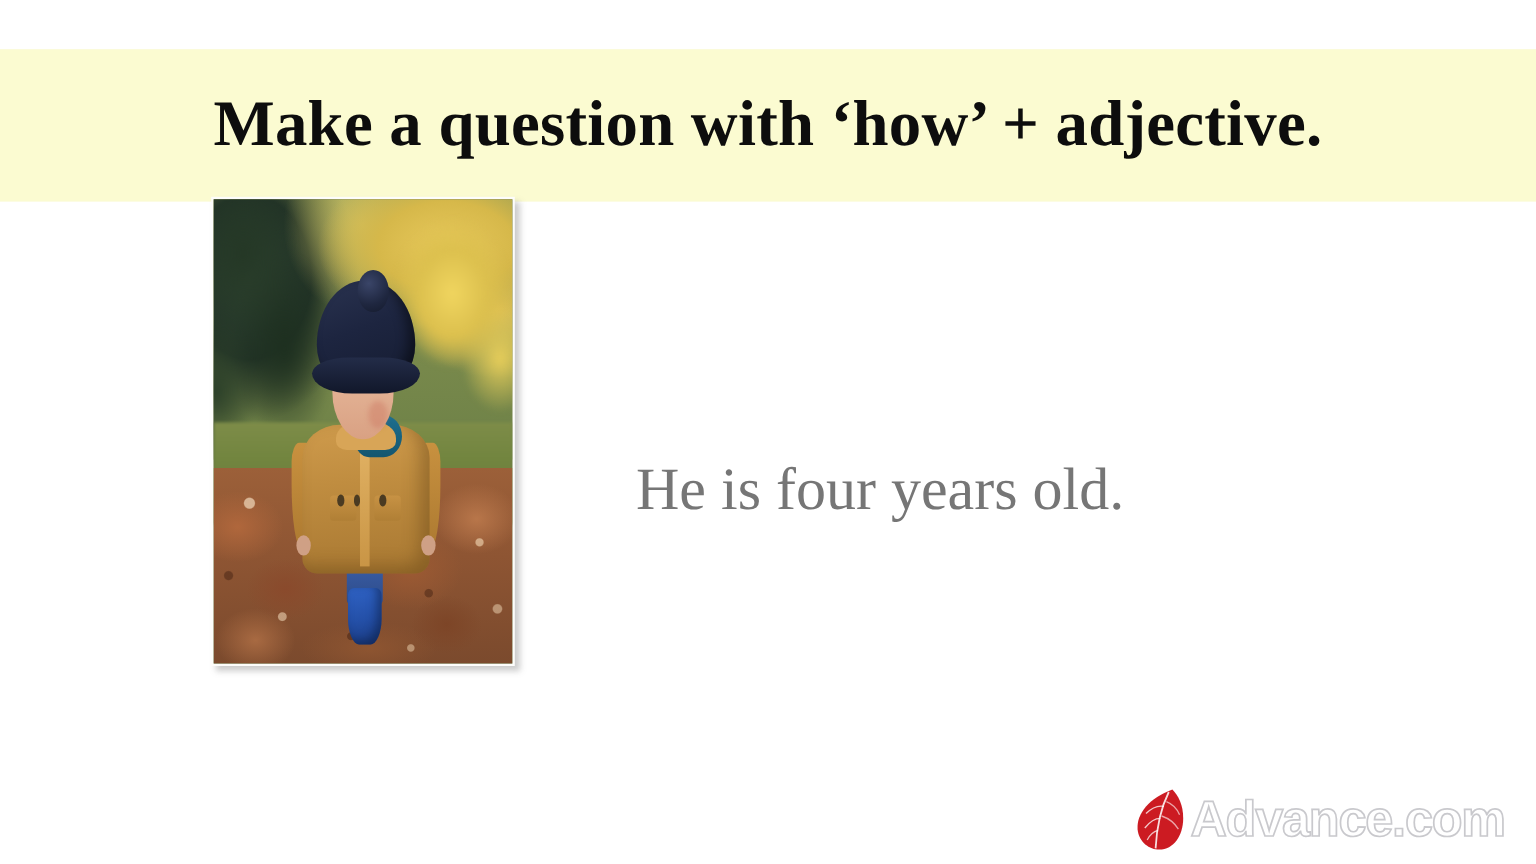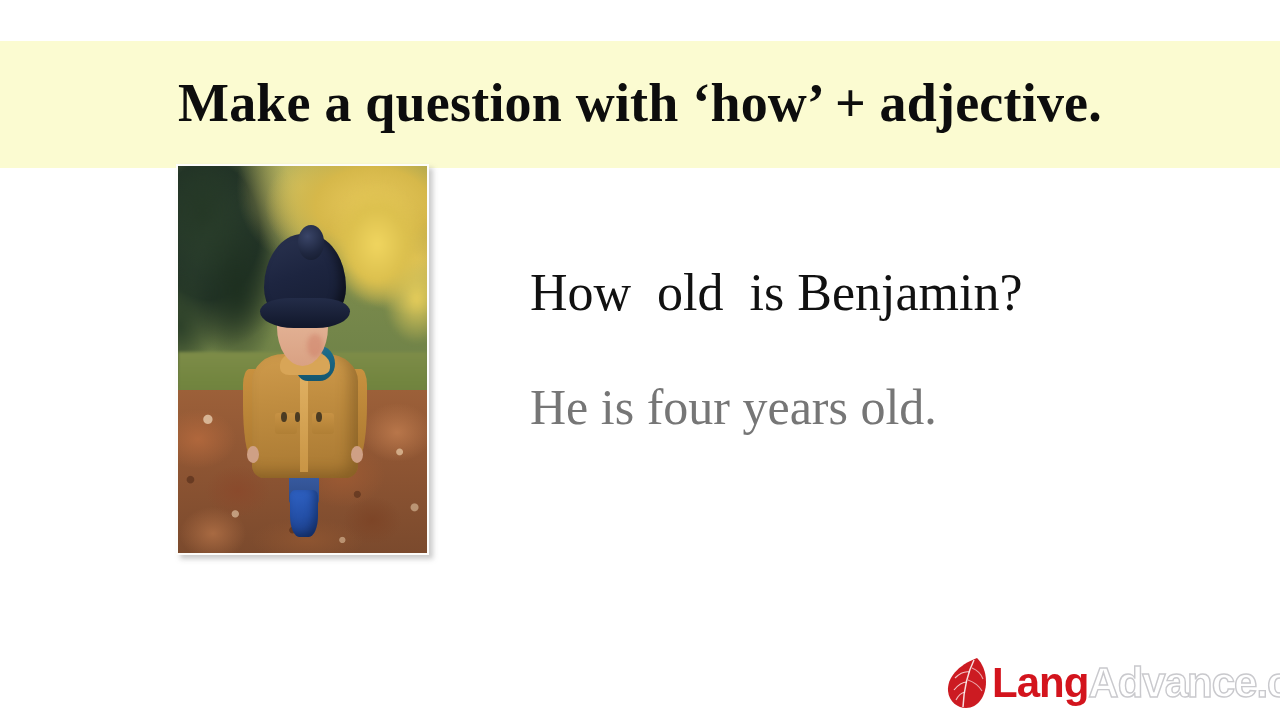--- a/index.html
+++ b/index.html
@@ -291,33 +291,31 @@
         <div class="coat-collar"></div>
         <div class="face"></div>
         <div class="cheek"></div>
         <div class="hat"></div>
         <div class="hat-brim"></div>
         <div class="pom"></div>
       </div>
     </div>
   </div>
 
-  <div id="question-line">How  old  is Benjamin?</div>
   <div id="answer-line">He is four years old.</div>
 
   <div id="logo">
     <svg id="leaf-icon" viewBox="0 0 46 54">
       <path d="M33 2 C14 9 3 22 4 35 C5 46 14 52 22 52 C34 52 42 40 42 26 C42 15 38 7 33 2 Z" fill="#cc1b22"></path>
       <path d="M30 4 C24 16 20 32 19 51" stroke="#ffffff" stroke-width="1.5" fill="none" opacity="0.85"></path>
       <path d="M26 16 C21 15 16 17 11 22" stroke="#ffffff" stroke-width="1.2" fill="none" opacity="0.75"></path>
       <path d="M23 26 C18 26 14 29 10 34" stroke="#ffffff" stroke-width="1.2" fill="none" opacity="0.75"></path>
       <path d="M21 36 C17 37 14 40 12 44" stroke="#ffffff" stroke-width="1.1" fill="none" opacity="0.7"></path>
       <path d="M28 12 C33 14 37 18 39 23" stroke="#ffffff" stroke-width="1.1" fill="none" opacity="0.6"></path>
       <path d="M24 24 C30 26 35 30 38 35" stroke="#ffffff" stroke-width="1.1" fill="none" opacity="0.6"></path>
     </svg>
     <div id="logo-wordmark">
-      <span id="logo-lang">Lang</span>
       <span id="logo-advance">Advance.com</span>
 
     </div>
   </div>
 
 </div>
 
 </body></html>

